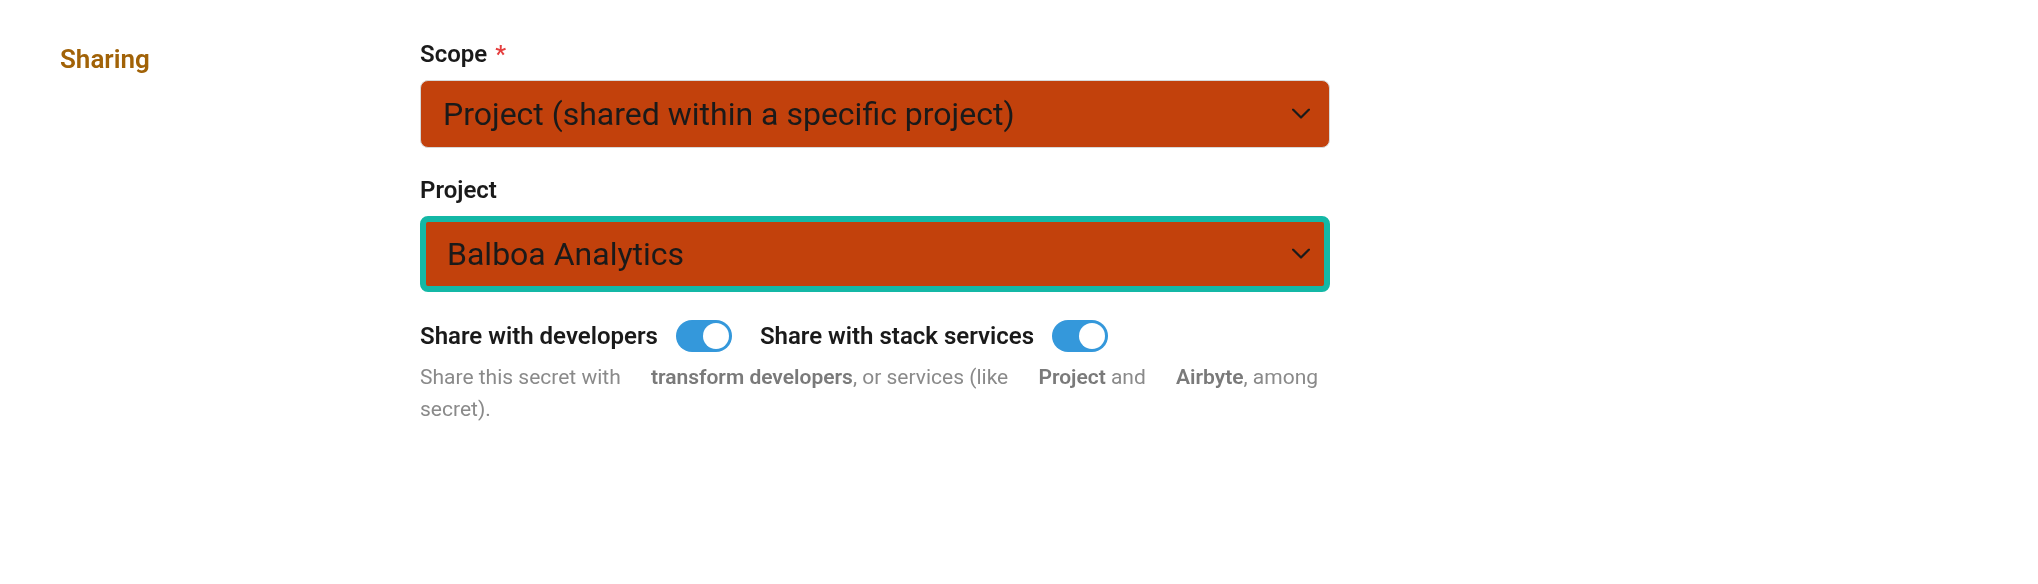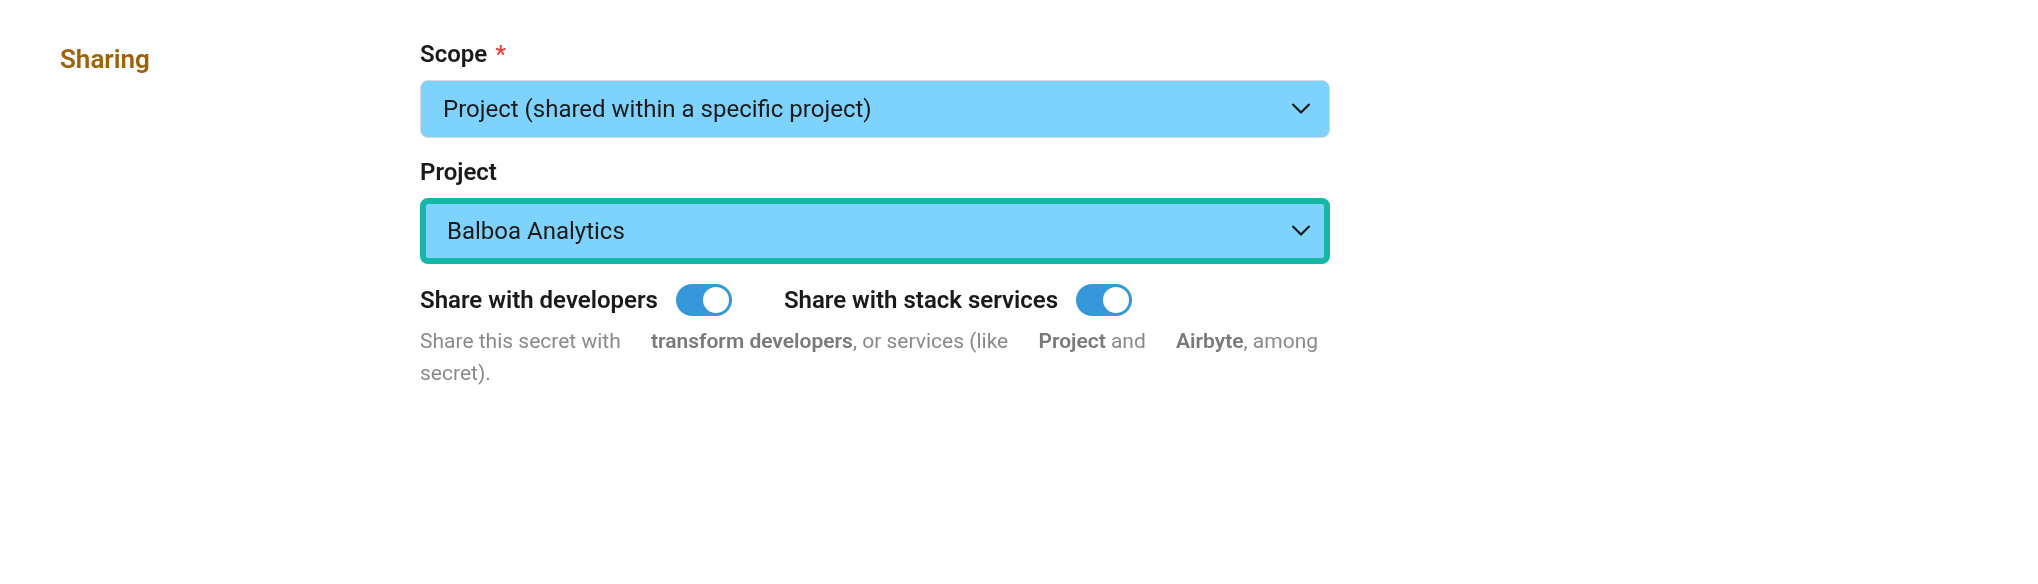--- a/index.html
+++ b/index.html
@@ -20,43 +20,43 @@
       font-size: 26px;
       font-weight: 600;
       color: #a16207;
       padding-top: 4px;
     }
     .fields {
       flex: 1;
       max-width: 910px;
     }
     .field-group {
-      margin-bottom: 20px;
+      margin-bottom: 28px;
     }
     .field-label {
       font-size: 24px;
       font-weight: 600;
       color: #1a1a1a;
       margin-bottom: 12px;
       display: block;
     }
     .required-asterisk {
       color: #e53e3e;
       margin-left: 2px;
     }
     .select-wrapper {
       position: relative;
       width: 100%;
     }
     .select {
       width: 100%;
       padding: 14px 48px 14px 22px;
-      font-size: 24px;
+      font-size: 32px;
       color: #1a1a1a;
-      background: #7dd3fc;
+      background: #c2410c;
       border: 1px solid #d8d8d8;
       border-radius: 8px;
       appearance: none;
       cursor: pointer;
       font-family: inherit;
       text-align: left;
     }
     .select.focused {
       border: 6px solid #14b8a6;
       padding: 13px 47px 13px 21px;
@@ -64,21 +64,21 @@
     .chevron {
       position: absolute;
       right: 20px;
       top: 50%;
       transform: translateY(-50%);
       pointer-events: none;
     }
     .toggles-row {
       display: flex;
       align-items: center;
-      gap: 52px;
+      gap: 28px;
       margin-bottom: 10px;
       margin-top: 8px;
     }
     .toggle-group {
       display: flex;
       align-items: center;
       gap: 18px;
     }
     .toggle-label {
       font-size: 24px;

